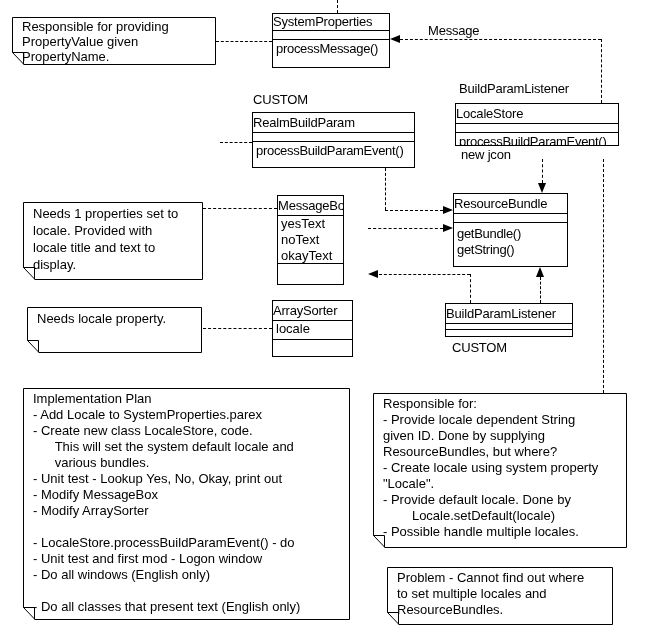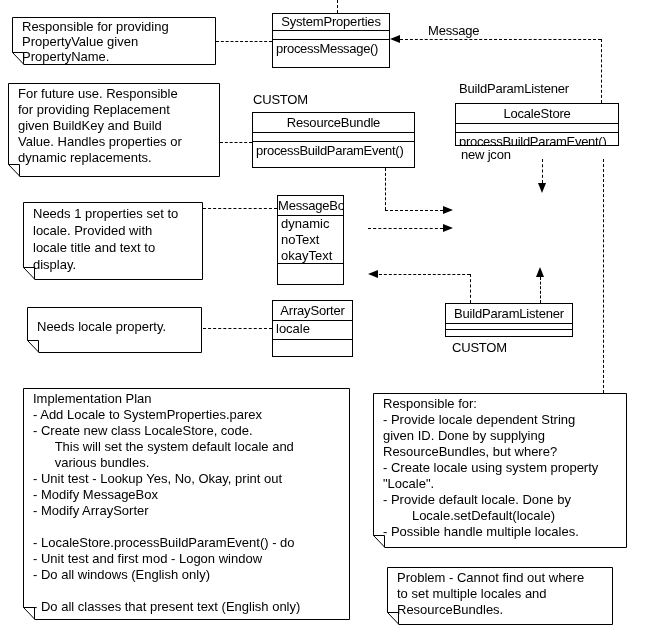--- a/index.html
+++ b/index.html
@@ -12,21 +12,21 @@
   .dh { position:absolute; height:0; border-top:1px dashed #000; }
   .dv { position:absolute; width:0; border-left:1px dashed #000; }
   
   .arr { position:absolute; width:0; height:0; }
   .arrL { border-top:4px solid transparent; border-bottom:4px solid transparent; border-right:10px solid #000; }
   .arrR { border-top:4px solid transparent; border-bottom:4px solid transparent; border-left:10px solid #000; }
   .arrU { border-left:4px solid transparent; border-right:4px solid transparent; border-bottom:10px solid #000; }
   .arrD { border-left:4px solid transparent; border-right:4px solid transparent; border-top:10px solid #000; }
   
   .ubox { position:absolute; box-sizing:border-box; background:#fff; border:1px solid #000; display:flex; flex-direction:column; }
-  .ct { box-sizing:border-box; border-bottom:1px solid #000; text-align:center; white-space:nowrap; overflow:hidden; letter-spacing:-0.2px; }
+  .ct { box-sizing:border-box; border-bottom:1px solid #000; text-align:left; white-space:nowrap; overflow:hidden; letter-spacing:-0.2px; }
   .ca { box-sizing:border-box; border-bottom:1px solid #000; padding:0 3px; line-height:16px; overflow:hidden; }
   .cm { box-sizing:border-box; flex:1; padding:1px 3px 0 3px; line-height:16px; white-space:nowrap; overflow:hidden; letter-spacing:-0.3px; }
   
   .note { position:absolute; box-sizing:border-box; }
   .note-svg { position:absolute; left:0; top:0; }
   .note-text { position:relative; padding:3px 6px 0 10px; line-height:16px; white-space:pre-wrap; }
   .lh15 .note-text { line-height:15px; padding-top:2px; }
   .lbl { position:absolute; white-space:nowrap; letter-spacing:-0.2px; }
 </style>
 </head>
@@ -72,45 +72,53 @@
 
   <div class="ubox" style="left:272px;top:13px;width:118px;height:55px">
     <div class="ct" style="height:17px;line-height:16px">SystemProperties</div>
     <div class="ca" style="height:9px"></div>
     <div class="cm">
         <div>processMessage()</div>
       </div>
   </div>
 
   <div class="ubox" style="left:252px;top:112px;width:163px;height:56px">
-    <div class="ct" style="height:20px;line-height:19px">ResourceBundle</div>
+    <div class="ct" style="height:20px;line-height:19px">RealmBuildParam</div>
     <div class="ca" style="height:9px"></div>
     <div class="cm">
         <div>processBuildParamEvent()</div>
       </div>
   </div>
 
   <div class="ubox" style="left:455px;top:103px;width:164px;height:43px">
     <div class="ct" style="height:20px;line-height:19px">LocaleStore</div>
     <div class="ca" style="height:9px"></div>
     <div class="cm">
         <div>processBuildParamEvent()</div>
       </div>
   </div>
 
   <div class="ubox" style="left:277px;top:195px;width:67px;height:90px">
     <div class="ct" style="height:20px;line-height:19px">MessageBox</div>
     <div class="ca" style="height:48px">
-      <div>dynamic</div>
+      <div>yesText</div>
       <div>noText</div>
       <div>okayText</div>
     </div>
     <div class="cm"></div>
   </div>
 
+  <div class="ubox" style="left:453px;top:193px;width:115px;height:74px">
+    <div class="ct" style="height:20px;line-height:19px">ResourceBundle</div>
+    <div class="ca" style="height:9px"></div>
+    <div class="cm" style="padding-top:3px">
+      <div>getBundle()</div>
+      <div>getString()</div>
+    </div>
+  </div>
 
   <div class="ubox" style="left:272px;top:300px;width:81px;height:57px">
     <div class="ct" style="height:20px;line-height:19px">ArraySorter</div>
     <div class="ca" style="height:19px">
       <div>locale</div>
     </div>
     <div class="cm"></div>
   </div>
 
   <div class="ubox" style="left:445px;top:303px;width:128px;height:34px">
@@ -122,49 +130,38 @@
   <div class="note lh15" style="left:12px;top:17px;width:204px;height:48px">
       <svg width="204" height="48" class="note-svg">
         <path d="M12 47.5 H203.5 V0.5 H0.5 V35.5 Z" fill="#ffffff" stroke="#000000"></path>
         <path d="M0.5 35.5 H11.5 V47.5" fill="none" stroke="#000000"></path>
       </svg>
     <div class="note-text">Responsible for providing
 PropertyValue given
 PropertyName.</div>
   </div>
 
-  <div class="note" style="left:8px;top:83px;width:212px;height:94px">
-      <svg width="212" height="94" class="note-svg">
-        <path d="M12 93.5 H211.5 V0.5 H0.5 V81.5 Z" fill="#ffffff" stroke="#000000"></path>
-        <path d="M0.5 81.5 H11.5 V93.5" fill="none" stroke="#000000"></path>
-      </svg>
-    <div class="note-text">For future use. Responsible
-for providing Replacement
-given BuildKey and Build
-Value. Handles properties or
-dynamic replacements.</div>
-  </div>
 
   <div class="note" style="left:23px;top:202px;width:180px;height:78px">
       <svg width="180" height="78" class="note-svg">
         <path d="M12 77.5 H179.5 V0.5 H0.5 V65.5 Z" fill="#ffffff" stroke="#000000"></path>
         <path d="M0.5 65.5 H11.5 V77.5" fill="none" stroke="#000000"></path>
       </svg>
     <div class="note-text" style="line-height:17px">Needs 1 properties set to
 locale. Provided with
 locale title and text to
 display.</div>
   </div>
 
   <div class="note" style="left:27px;top:307px;width:175px;height:46px">
       <svg width="175" height="46" class="note-svg">
         <path d="M12 45.5 H174.5 V0.5 H0.5 V33.5 Z" fill="#ffffff" stroke="#000000"></path>
         <path d="M0.5 33.5 H11.5 V45.5" fill="none" stroke="#000000"></path>
       </svg>
-    <div class="note-text" style="padding-top:12px">Needs locale property.</div>
+    <div class="note-text" style="padding-top:4px">Needs locale property.</div>
   </div>
 
   <div class="note" style="left:23px;top:388px;width:327px;height:232px">
       <svg width="327" height="232" class="note-svg">
         <path d="M12 231.5 H326.5 V0.5 H0.5 V219.5 Z" fill="#ffffff" stroke="#000000"></path>
         <path d="M0.5 219.5 H11.5 V231.5" fill="none" stroke="#000000"></path>
       </svg>
     <div class="note-text">Implementation Plan
 - Add Locale to SystemProperties.parex
 - Create new class LocaleStore, code.

